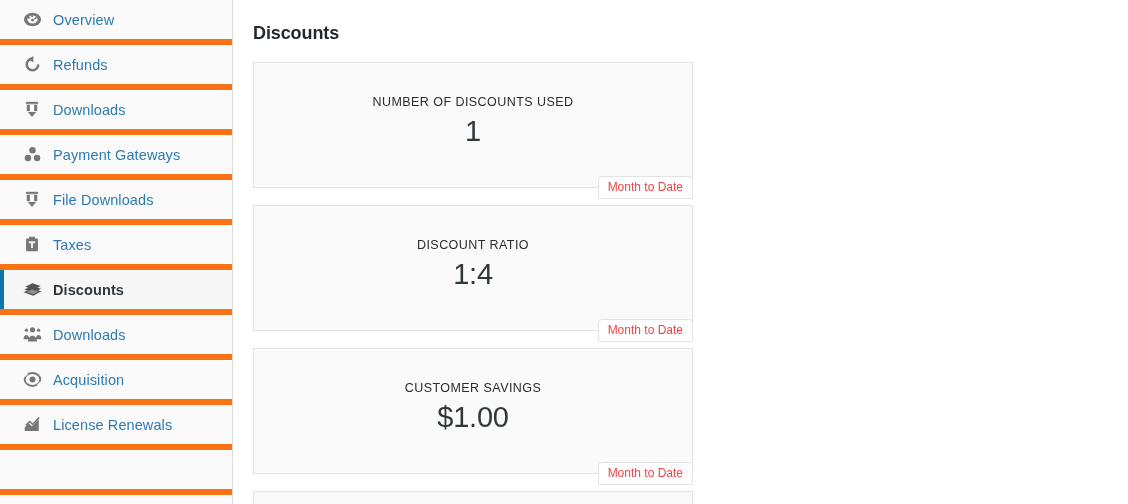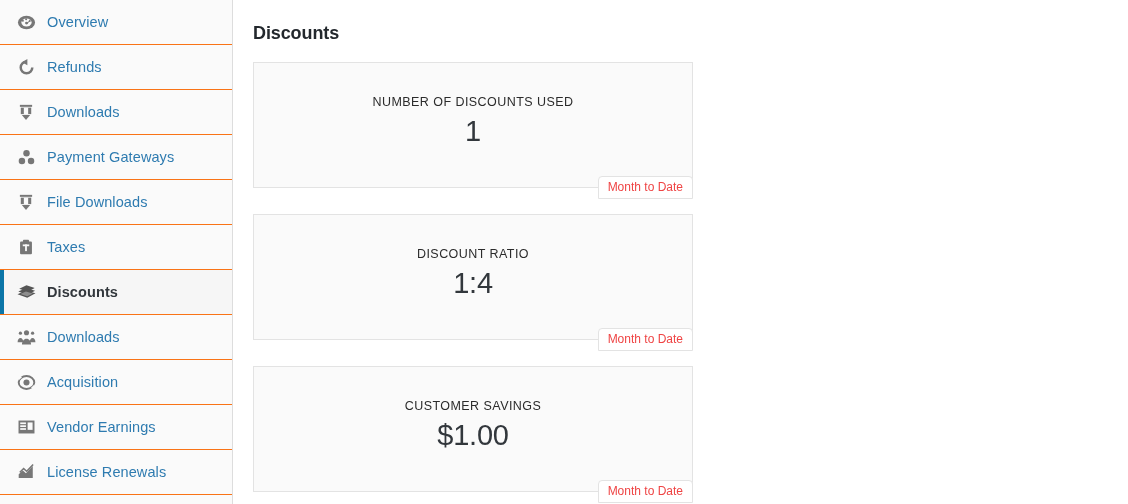--- a/index.html
+++ b/index.html
@@ -26,22 +26,22 @@
     background: #fafafa;
     border-right: 1px solid #dddddd;
     overflow: hidden;
     position: relative;
   }
   .nav-item {
     position: relative;
     height: 45px;
     display: flex;
     align-items: center;
-    padding-left: 14px;
-    border-bottom: 1px solid #f97316;
+    padding-left: 20px;
+    border-bottom: 6px solid #f97316;
     background: #fafafa;
     cursor: pointer;
   }
   .nav-item.active {
     background: #f6f6f6;
   }
   .nav-item.active::before {
     content: "";
     position: absolute;
     left: 0; top: 0; bottom: 0;
@@ -88,21 +88,21 @@
   #card-grid {
     margin-top: 18px;
     display: flex;
     flex-wrap: wrap;
     gap: 0;
     width: 895px;
   }
   .card-cell {
     width: 440px;
     margin-right: 20px;
-    margin-bottom: 26px;
+    margin-bottom: 17px;
   }
   .card {
     position: relative;
     background: #fafafa;
     border: 1px solid #e3e3e3;
     height: 126px;
     text-align: center;
     overflow: visible;
   }
   .card-title {
@@ -248,32 +248,20 @@
         <svg width="19" height="19" viewBox="0 0 20 20">
             <path d="M10 3.2 a8.2 6.8 0 0 1 8.2 6.8 a8.2 6.8 0 0 1 -8.2 6.8 a8.2 6.8 0 0 1 -8.2 -6.8 a8.2 6.8 0 0 1 8.2 -6.8 z" fill="none" stroke="#777" stroke-width="2"></path>
             <circle cx="10" cy="10" r="3.2" fill="#777"></circle>
             <path d="M1.4 4.2 L5.4 4.2 L1.4 8.2 Z" fill="#fafafa"></path>
             <path d="M18.6 15.8 L14.6 15.8 L18.6 11.8 Z" fill="#fafafa"></path>
           </svg>
       </span>
       <span class="nav-label">Acquisition</span>
     </div>
 
-    <div class="nav-item">
-      <span class="nav-icon">
-        <svg width="19" height="18" viewBox="0 0 20 18">
-            <rect x="1.6" y="2.2" width="16.8" height="13.6" fill="#777"></rect>
-            <rect x="3.4" y="4.2" width="6" height="1.8" fill="#fafafa"></rect>
-            <rect x="3.4" y="7.2" width="6" height="1.8" fill="#fafafa"></rect>
-            <rect x="3.4" y="10.2" width="6" height="1.8" fill="#fafafa"></rect>
-            <rect x="11.2" y="4.2" width="5.2" height="7.8" fill="#fafafa"></rect>
-          </svg>
-      </span>
-      <span class="nav-label">Vendor Earnings</span>
-    </div>
 
     <div class="nav-item">
       <span class="nav-icon">
         <svg width="19" height="18" viewBox="0 0 20 18">
             <path d="M1.8 15.4 L1.8 11.4 L6.2 7.4 L9.4 10.2 L16.6 2.6 L16.6 15.4 Z" fill="#777"></path>
             <path d="M3 9.4 L7 5.4 L10.2 8.2 L17 1.2" fill="none" stroke="#777" stroke-width="1.6"></path>
           </svg>
       </span>
       <span class="nav-label">License Renewals</span>
     </div>

